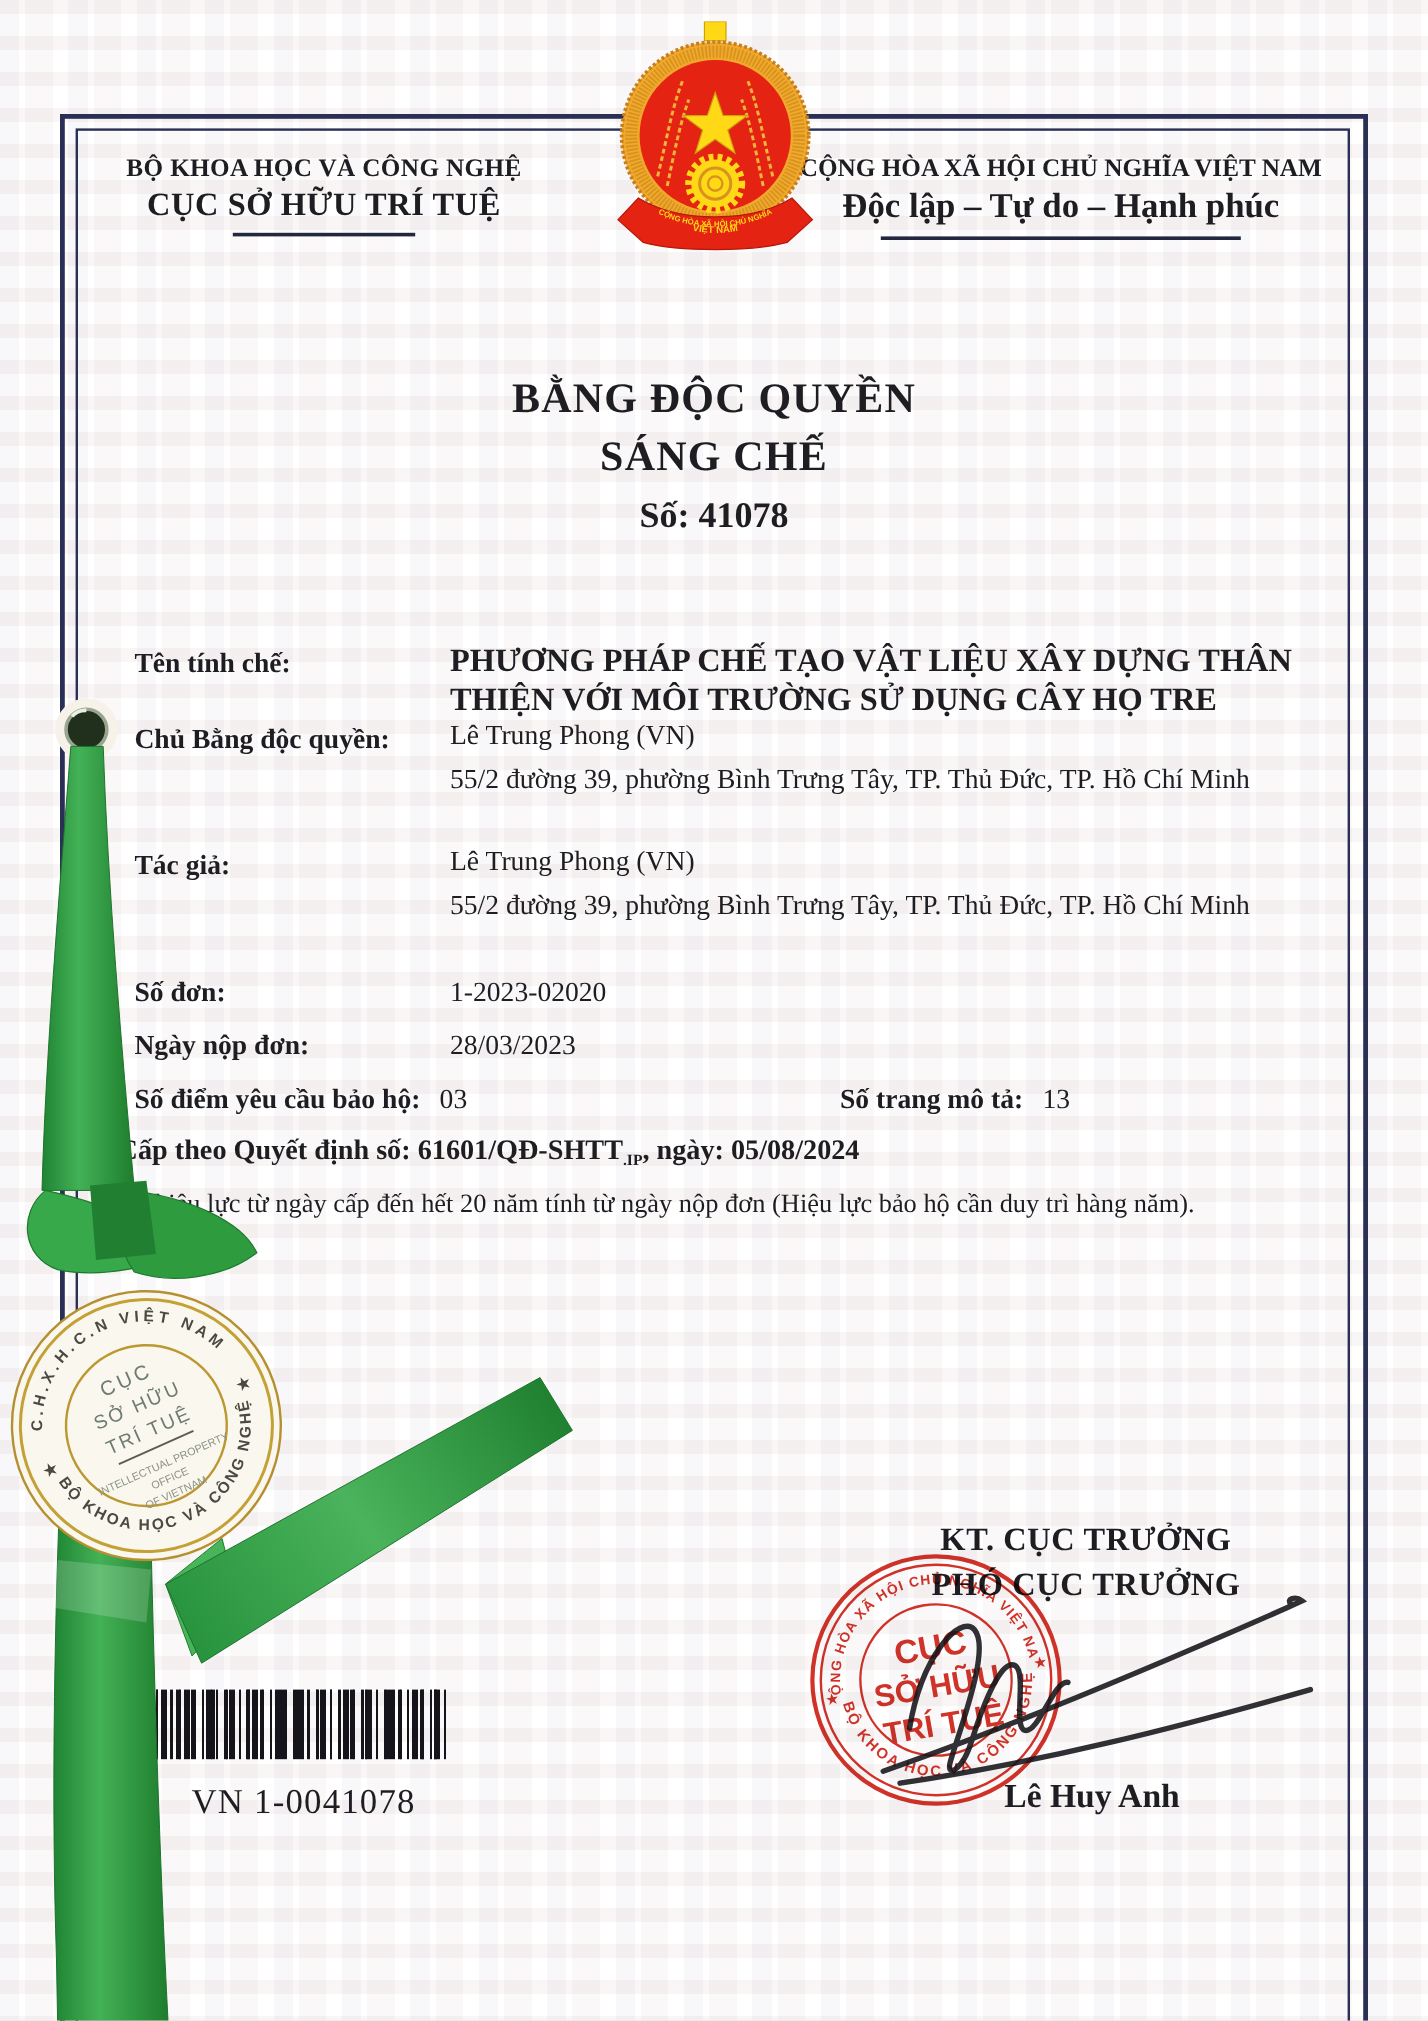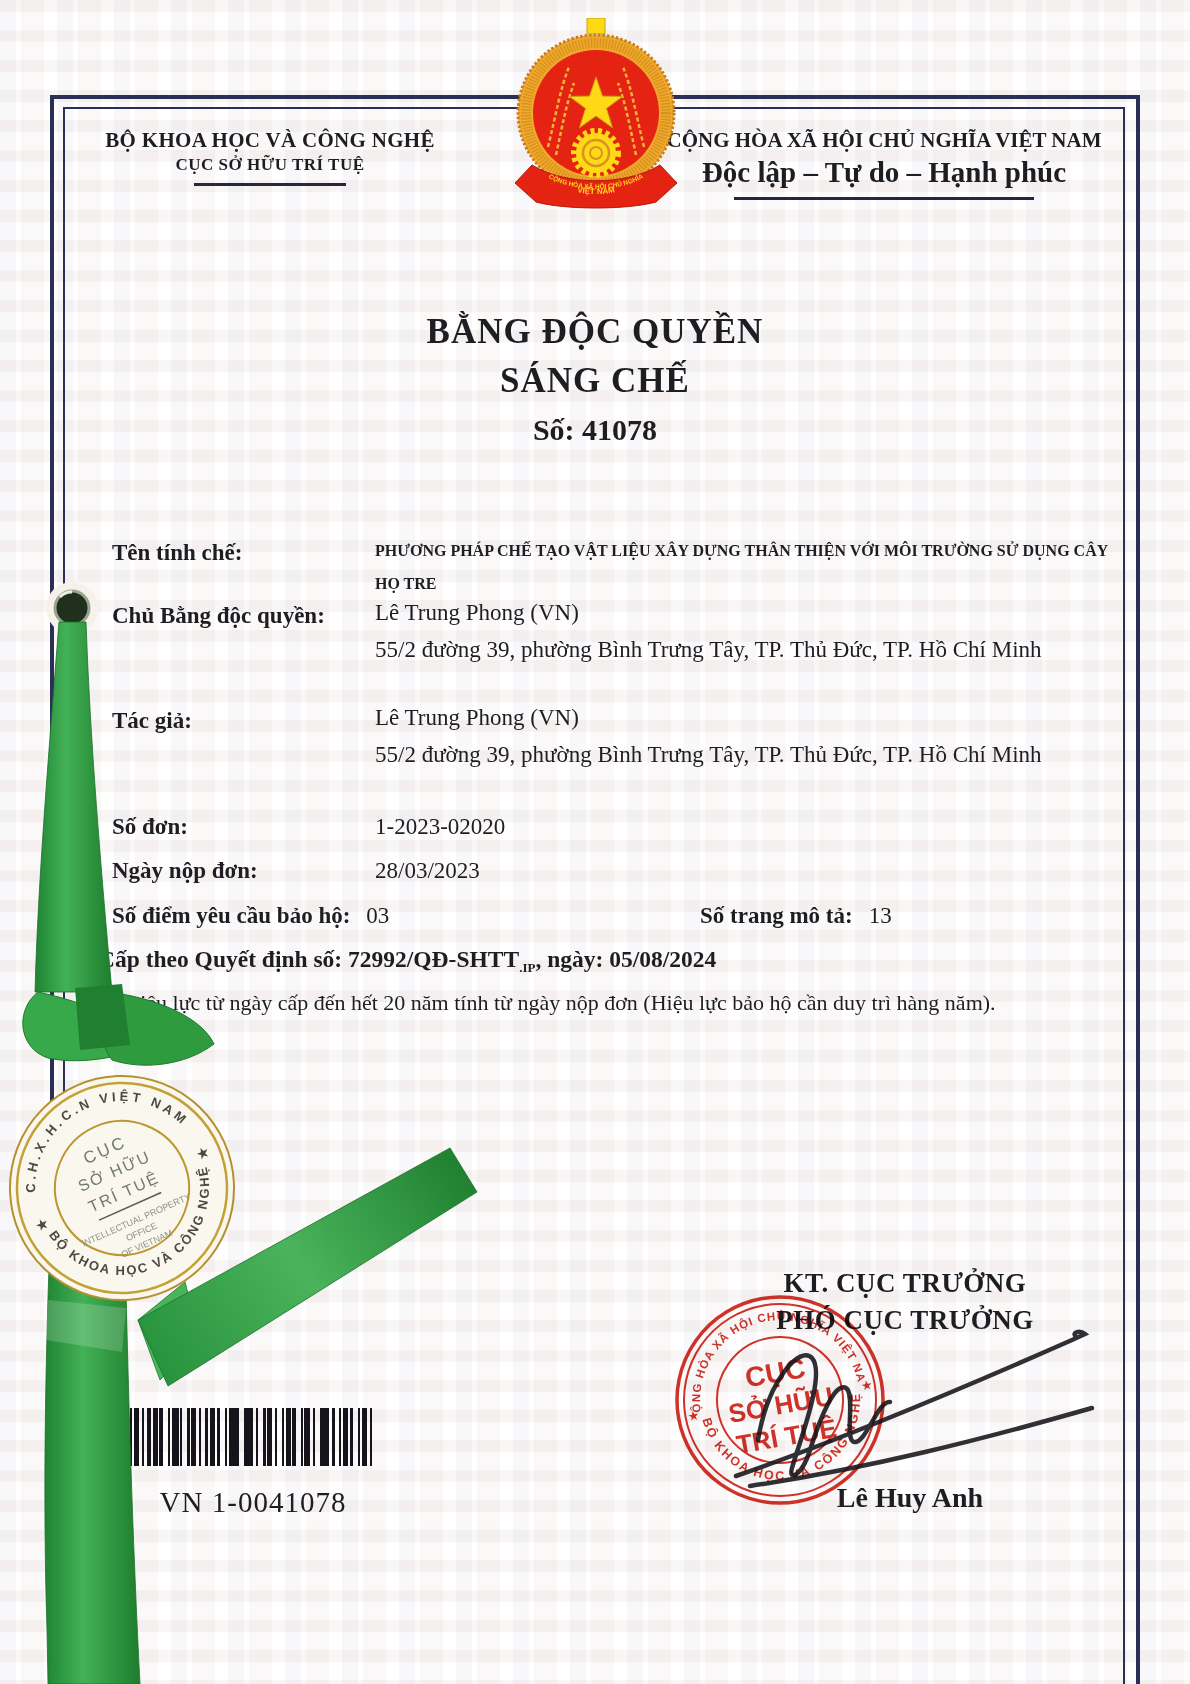--- a/index.html
+++ b/index.html
@@ -9,38 +9,38 @@
     background:
       repeating-linear-gradient(180deg, rgba(172,130,125,.075) 0 12px, rgba(0,0,0,0) 12px 30px),
       repeating-linear-gradient(90deg, rgba(120,105,140,.05) 0 16px, rgba(0,0,0,0) 16px 21px,
                                 rgba(160,120,115,.05) 21px 44px, rgba(0,0,0,0) 44px 57px);}
   .abs{position:absolute;}
   .frame-outer{left:50px;top:95px;width:1082px;height:1660px;border:4px solid #2a3055;z-index:2;}
   .frame-inner{left:63px;top:107px;width:1058px;height:1640px;border:2px solid #2a3055;z-index:2;}
 
   .hdr-left{left:100px;top:128px;width:340px;text-align:center;z-index:3;}
   .hdr-left .l1{font-size:21px;font-weight:bold;letter-spacing:.3px;}
-  .hdr-left .l2{font-size:17px;font-weight:bold;letter-spacing:.5px;margin-top:2px;}
+  .hdr-left .l2{font-size:27px;font-weight:bold;letter-spacing:.5px;margin-top:2px;}
   .hdr-left .rule{width:152px;height:3px;background:#23283f;margin:8px auto 0;}
   .hdr-right{left:659px;top:128px;width:450px;text-align:center;z-index:3;}
   .hdr-right .l1{font-size:21px;font-weight:bold;}
   .hdr-right .l2{font-size:29px;font-weight:bold;margin-top:3px;}
   .hdr-right .rule{width:300px;height:3px;background:#23283f;margin:8px auto 0;}
 
   .emblem{left:499px;top:18px;width:195px;height:205px;z-index:4;}
 
   .title-block{left:95px;top:312px;width:1000px;text-align:center;z-index:3;}
   .title-block .t1{font-size:35px;font-weight:bold;letter-spacing:1px;}
   .title-block .t2{font-size:35px;font-weight:bold;letter-spacing:1px;margin-top:9px;}
   .title-block .tn{font-size:30px;font-weight:bold;margin-top:12px;}
 
   .fields{left:112px;top:0;width:1046px;height:100%;z-index:3;}
   .flabel{position:absolute;left:0;font-size:23px;font-weight:bold;white-space:nowrap;}
   .fvalue{position:absolute;left:263px;font-size:23px;}
-  .inv-title{font-weight:bold;font-size:16px;line-height:33px;width:748px;}
+  .inv-title{font-weight:bold;font-size:27px;line-height:33px;width:748px;}
   .addr{width:680px;line-height:33px;}
   .inline-pair{position:absolute;white-space:nowrap;font-size:23px;}
   .inline-pair .lab{font-weight:bold;}
   .inline-pair .val{margin-left:16px;}
   .decision{position:absolute;left:-14px;top:946px;font-size:23.5px;font-weight:bold;white-space:nowrap;}
   .decision .sub{font-size:13px;vertical-align:-5px;}
   .validity{position:absolute;left:-14px;top:990px;font-size:22px;width:1020px;white-space:nowrap;}
 
   .ribbon-svg{left:0;top:540px;width:500px;height:1144px;z-index:6;}
 
@@ -132,21 +132,21 @@
 
     <div class="inline-pair" style="left:0;top:903px">
       <span class="lab">Số điểm yêu cầu bảo hộ:</span><span class="val">03</span>
     </div>
     <div class="inline-pair" style="left:588px;top:903px">
       <span class="lab">Số trang mô tả:</span><span class="val">13</span>
     </div>
 
     <div class="decision">
       <span>Cấp theo Quyết định số:</span>
-      <span>72992/QĐ-SHTT</span><span class="sub">.IP</span><span>, ngày:</span>
+      <span>61601/QĐ-SHTT</span><span class="sub">.IP</span><span>, ngày:</span>
       <span>05/08/2024</span>
     </div>
 
     <div class="validity">Có hiệu lực từ ngày cấp đến hết 20 năm tính từ ngày nộp đơn (Hiệu lực bảo hộ cần duy trì hàng năm).</div>
   </div>
 
   <svg class="abs ribbon-svg" viewBox="0 0 500 1144" xmlns="http://www.w3.org/2000/svg">
     <defs>
       <linearGradient id="gradV" x1="0" y1="0" x2="1" y2="0">
         <stop offset="0" stop-color="#1f8433"></stop>

